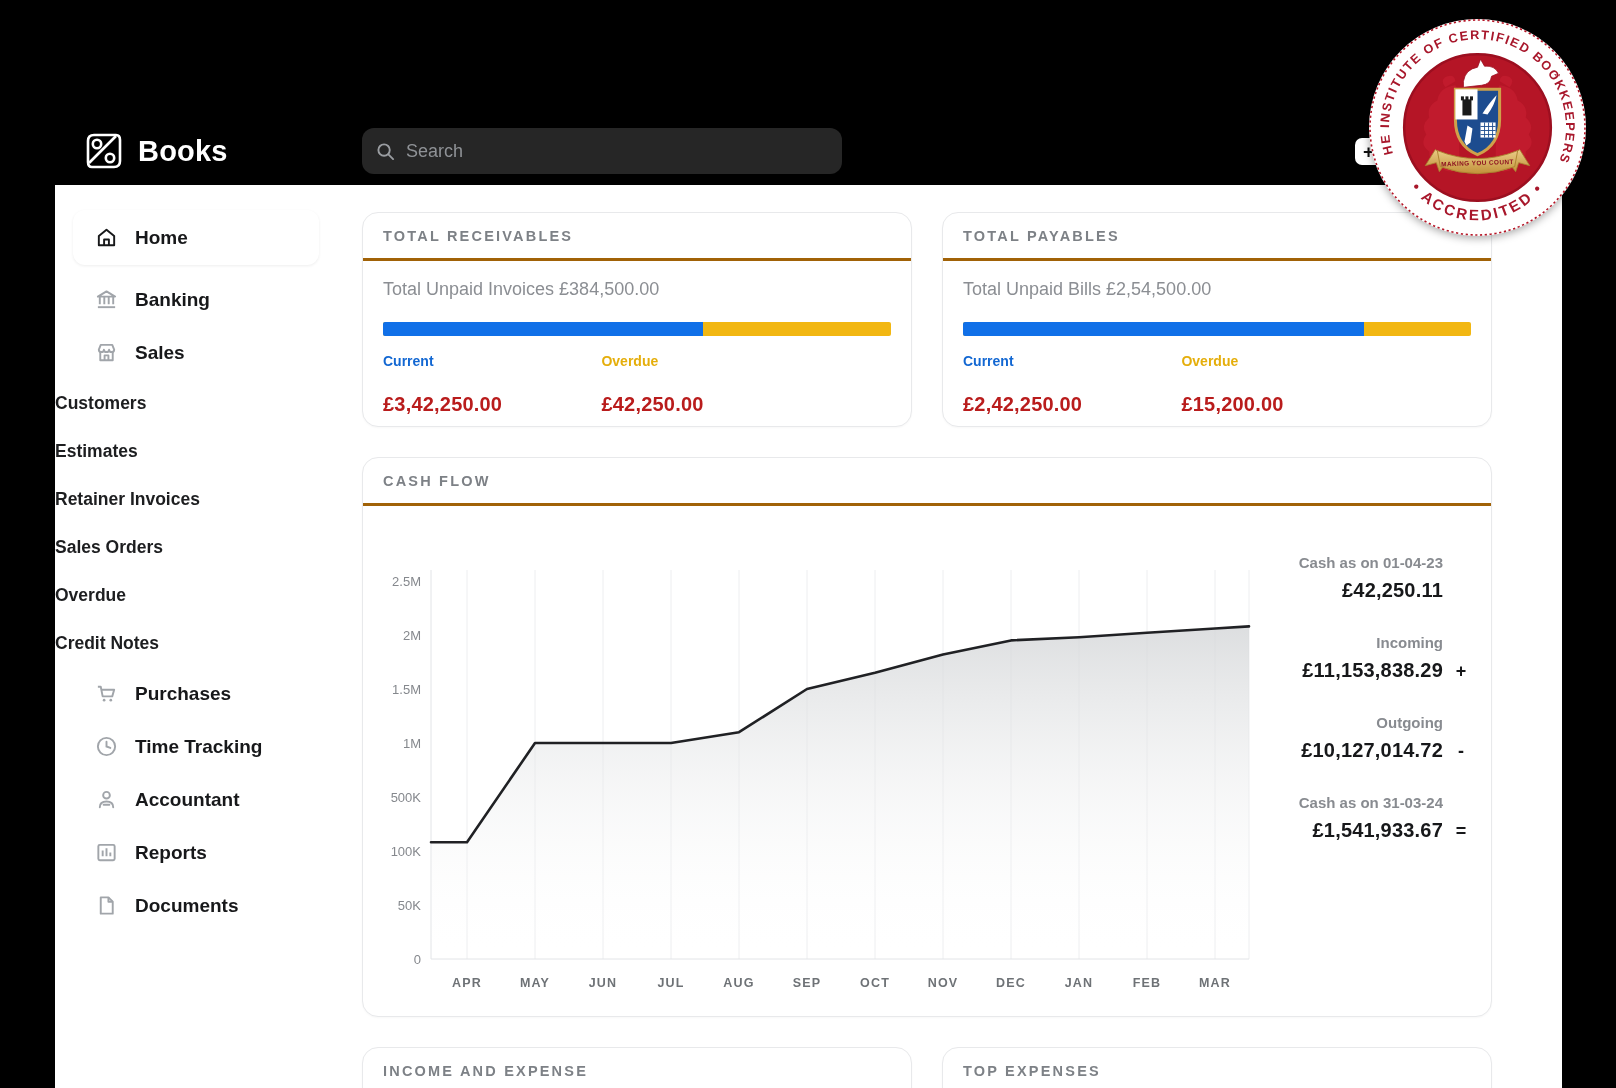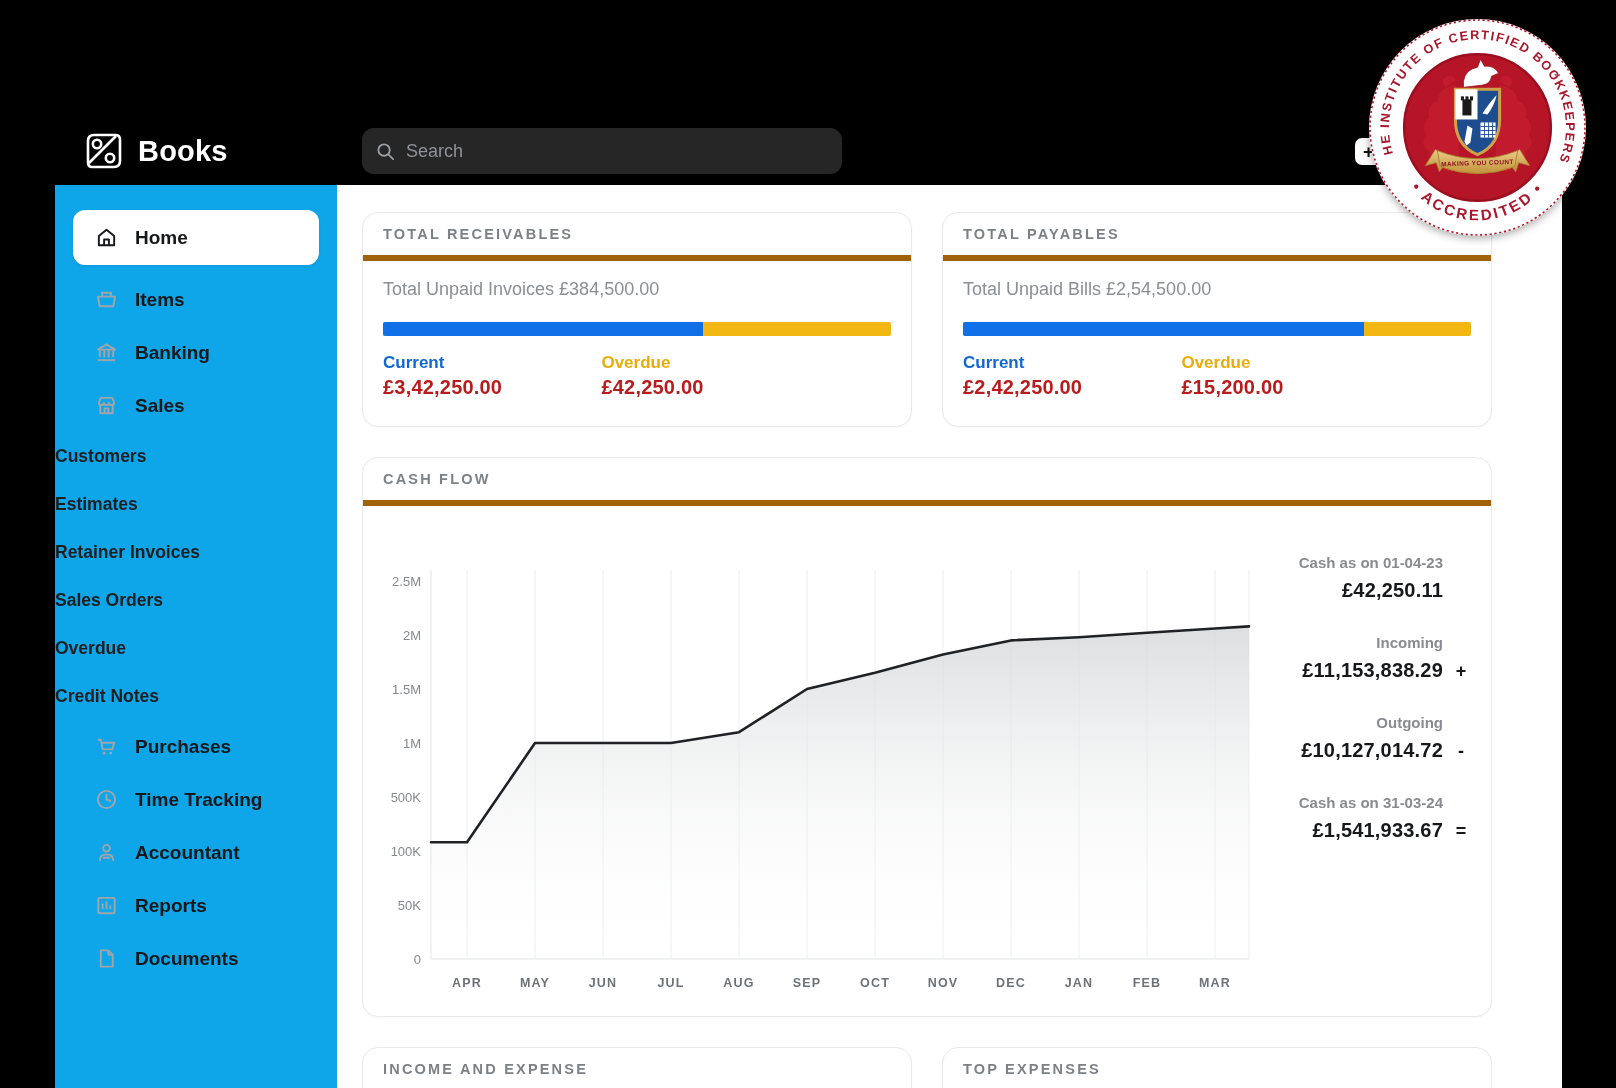--- a/index.html
+++ b/index.html
@@ -23,45 +23,45 @@
                      font-size:18px; margin-left:11px; width:100%; font-family:inherit; }
   .searchbox input::placeholder { color:#8f9296; }
   .addbtn { position:absolute; left:1300px; top:21px; width:27px; height:27px; background:#fff;
             border:none; border-radius:7px; color:#111; font-size:19px; font-weight:700;
             line-height:25px; text-align:center; cursor:pointer; font-family:inherit; }
 
   
   .shell { display:flex; height:903px; }
 
   
-  .sidebar { width:282px; background:#0ea5e9; padding-top:25px; flex:0 0 auto; }
+  .sidebar { width:282px; background:#ffffff; padding-top:25px; flex:0 0 auto; }
   .nav-item { display:flex; align-items:center; height:53px; padding-left:40px; color:#17181a;
               font-size:19px; font-weight:700; cursor:pointer; }
   .nav-item .nicon { width:23px; height:23px; margin-right:17px; color:#a1a5aa; display:flex; align-items:center; }
   .nav-item.active { background:#fff; border-radius:12px; margin:0 18px 8px 18px; padding-left:22px;
                      height:55px; box-shadow:0 1px 3px rgba(0,0,0,.07); }
   .nav-item.active .nicon { color:#17181a; }
   .nav-sub { display:flex; align-items:center; height:48px; color:#1d1e20;
              font-size:17.5px; font-weight:700; cursor:pointer;text-align:center; }
 
   
   .main { flex:1; background:#fff; position:relative; overflow:hidden; padding:27px 70px 0 25px; }
   .card { background:#fff; border:1px solid #e8e9eb; border-radius:16px; box-shadow:0 1px 2px rgba(0,0,0,.03); }
   .card-head { height:48px; display:flex; align-items:center; padding:0 20px;
-               border-bottom:6px solid #a16207; }
+               border-bottom:3px solid #a16207; }
   .card-title { color:#7d8186; font-size:14.5px; font-weight:700; letter-spacing:2.2px; }
 
   .row1 { display:grid; grid-template-columns:550px 550px; column-gap:30px; }
   .kpi-card { height:215px; }
   .kpi-body { padding:18px 20px 0 20px; }
   .kpi-sub { color:#8b8e93; font-size:18px; margin-bottom:22px; }
   .kpi-bar { height:14px; display:flex; border-radius:2px; overflow:hidden; background:#f2b712; }
   .kpi-bar .seg-blue { background:#1070e8; height:100%; }
   .kpi-cols { display:grid; grid-template-columns:43% 1fr; margin-top:17px; }
-  .kpi-label { font-size:17px; font-weight:700; margin-bottom:3px; }
+  .kpi-label { font-size:14px; font-weight:700; margin-bottom:24px; }
   .kpi-label.blue { color:#1267d2; }
   .kpi-label.gold { color:#e5ae0b; }
   .kpi-value { color:#b91c1c; font-size:20px; font-weight:700; letter-spacing:.2px; }
 
   .cashflow-card { margin-top:30px; height:560px; position:relative; }
   .chart-wrap { position:absolute; left:20px; top:82px; width:890px; height:460px; }
   .cf-summary { position:absolute; right:20px; top:96px; width:230px; }
   .cf-group { margin-bottom:32px; }
   .cf-label { color:#888b90; font-size:15px; font-weight:600; text-align:right; padding-right:28px; margin-bottom:8px; }
   .cf-valrow { display:flex; justify-content:flex-end; align-items:baseline; }
@@ -109,29 +109,20 @@
 
       <nav class="sidebar">
         <div class="nav-item active">
           <span class="nicon">
             <svg viewBox="0 0 24 24" fill="none" stroke="currentColor" stroke-width="2" stroke-linejoin="round">
                 <path d="M4 10.5 L12 4 L20 10.5 V20 H4 Z"></path>
                 <path d="M9.5 20 V14 H14.5 V20"></path>
               </svg>
           </span>
           <span>Home</span>
-        </div>
-        <div class="nav-item">
-          <span class="nicon">
-            <svg viewBox="0 0 24 24" fill="none" stroke="currentColor" stroke-width="2" stroke-linejoin="round">
-                <path d="M3 9 H21 L19 19 H5 Z"></path>
-                <path d="M8 9 L7 5 H17 L16 9"></path>
-              </svg>
-          </span>
-          <span>Items</span>
         </div>
         <div class="nav-item">
           <span class="nicon">
             <svg viewBox="0 0 24 24" fill="none" stroke="currentColor" stroke-width="2" stroke-linejoin="round">
                 <path d="M3 9 L12 3.5 L21 9 H3 Z"></path>
                 <path d="M5 9 V17 M9.7 9 V17 M14.3 9 V17 M19 9 V17"></path>
                 <path d="M3 20 H21"></path>
               </svg>
           </span>
           <span>Banking</span>

